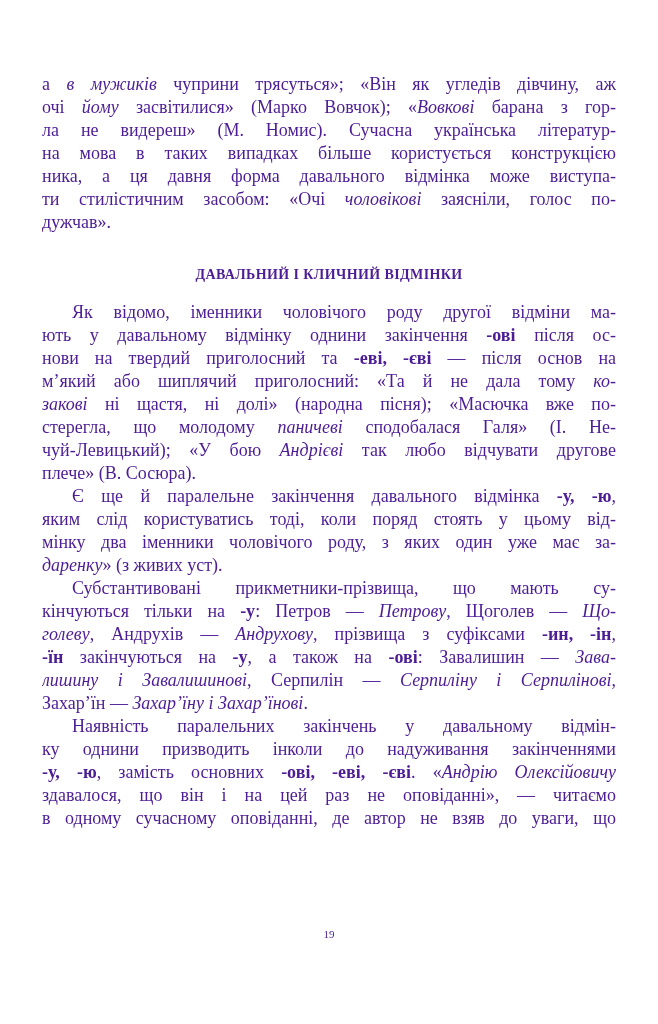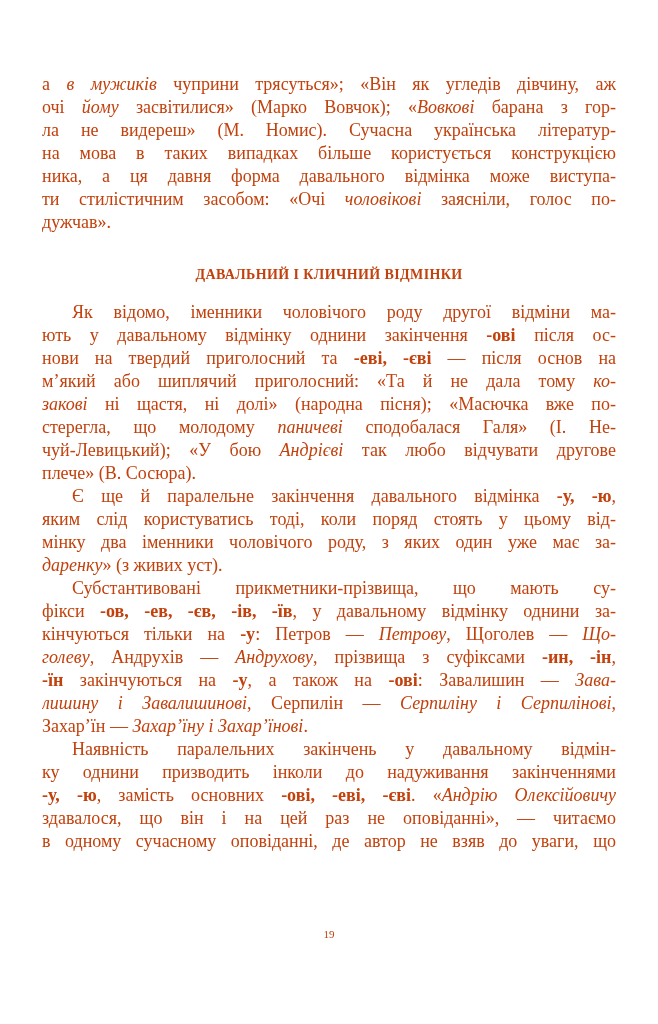--- a/index.html
+++ b/index.html
@@ -2,21 +2,21 @@
 <html lang="uk"><head>
 <meta charset="utf-8">
 <style>
   html,body { margin:0; padding:0; background:#e8e8e8; }
   .page {
     position:relative;
     width:658px; height:1024px;
     background:#ffffff;
     margin:0 auto;
     font-family:"Liberation Serif","DejaVu Serif",serif;
-    color:#c2410c;
+    color:#4c1d95;
     overflow:hidden;
   }
   .text-block {
     position:absolute;
     left:42px; top:73px;
     width:574px;
   }
   .line {
     height:23px;
     line-height:23px;
@@ -75,21 +75,20 @@
         <div class="line last"><span>плече» (В. Сосюра).</span></div>
       </div>
       <div class="para">
         <div class="line indent"><span>Є ще й паралельне закінчення давального відмінка </span><span class="bd">-у, -ю</span><span>,</span></div>
         <div class="line"><span>яким слід користуватись тоді, коли поряд стоять у цьому від-</span></div>
         <div class="line"><span>мінку два іменники чоловічого роду, з яких один уже має за-</span></div>
         <div class="line last"><span class="it">даренку</span><span>» (з живих уст).</span></div>
       </div>
       <div class="para">
         <div class="line indent"><span>Субстантивовані прикметники-прізвища, що мають су-</span></div>
-        <div class="line"><span>фікси </span><span class="bd">-ов, -ев, -єв, -ів, -їв</span><span>, у давальному відмінку однини за-</span></div>
         <div class="line"><span>кінчуються тільки на </span><span class="bd">-у</span><span>: Петров — </span><span class="it">Петрову</span><span>, Щоголев — </span><span class="it">Що-</span></div>
         <div class="line"><span class="it">голеву</span><span>, Андрухів — </span><span class="it">Андрухову</span><span>, прізвища з суфіксами </span><span class="bd">-ин, -ін</span><span>,</span></div>
         <div class="line"><span class="bd">-їн</span><span> закінчуються на </span><span class="bd">-у</span><span>, а також на </span><span class="bd">-ові</span><span>: Завалишин — </span><span class="it">Зава-</span></div>
         <div class="line"><span class="it">лишину і Завалишинові</span><span>, Серпилін — </span><span class="it">Серпиліну і Серпилінові</span><span>,</span></div>
         <div class="line last"><span>Захар’їн — </span><span class="it">Захар’їну і Захар’їнові</span><span>.</span></div>
       </div>
       <div class="para">
         <div class="line indent"><span>Наявність паралельних закінчень у давальному відмін-</span></div>
         <div class="line"><span>ку однини призводить інколи до надуживання закінченнями</span></div>
         <div class="line"><span class="bd">-у, -ю</span><span>, замість основних </span><span class="bd">-ові, -еві, -єві</span><span>. «</span><span class="it">Андрію Олексійовичу</span></div>

